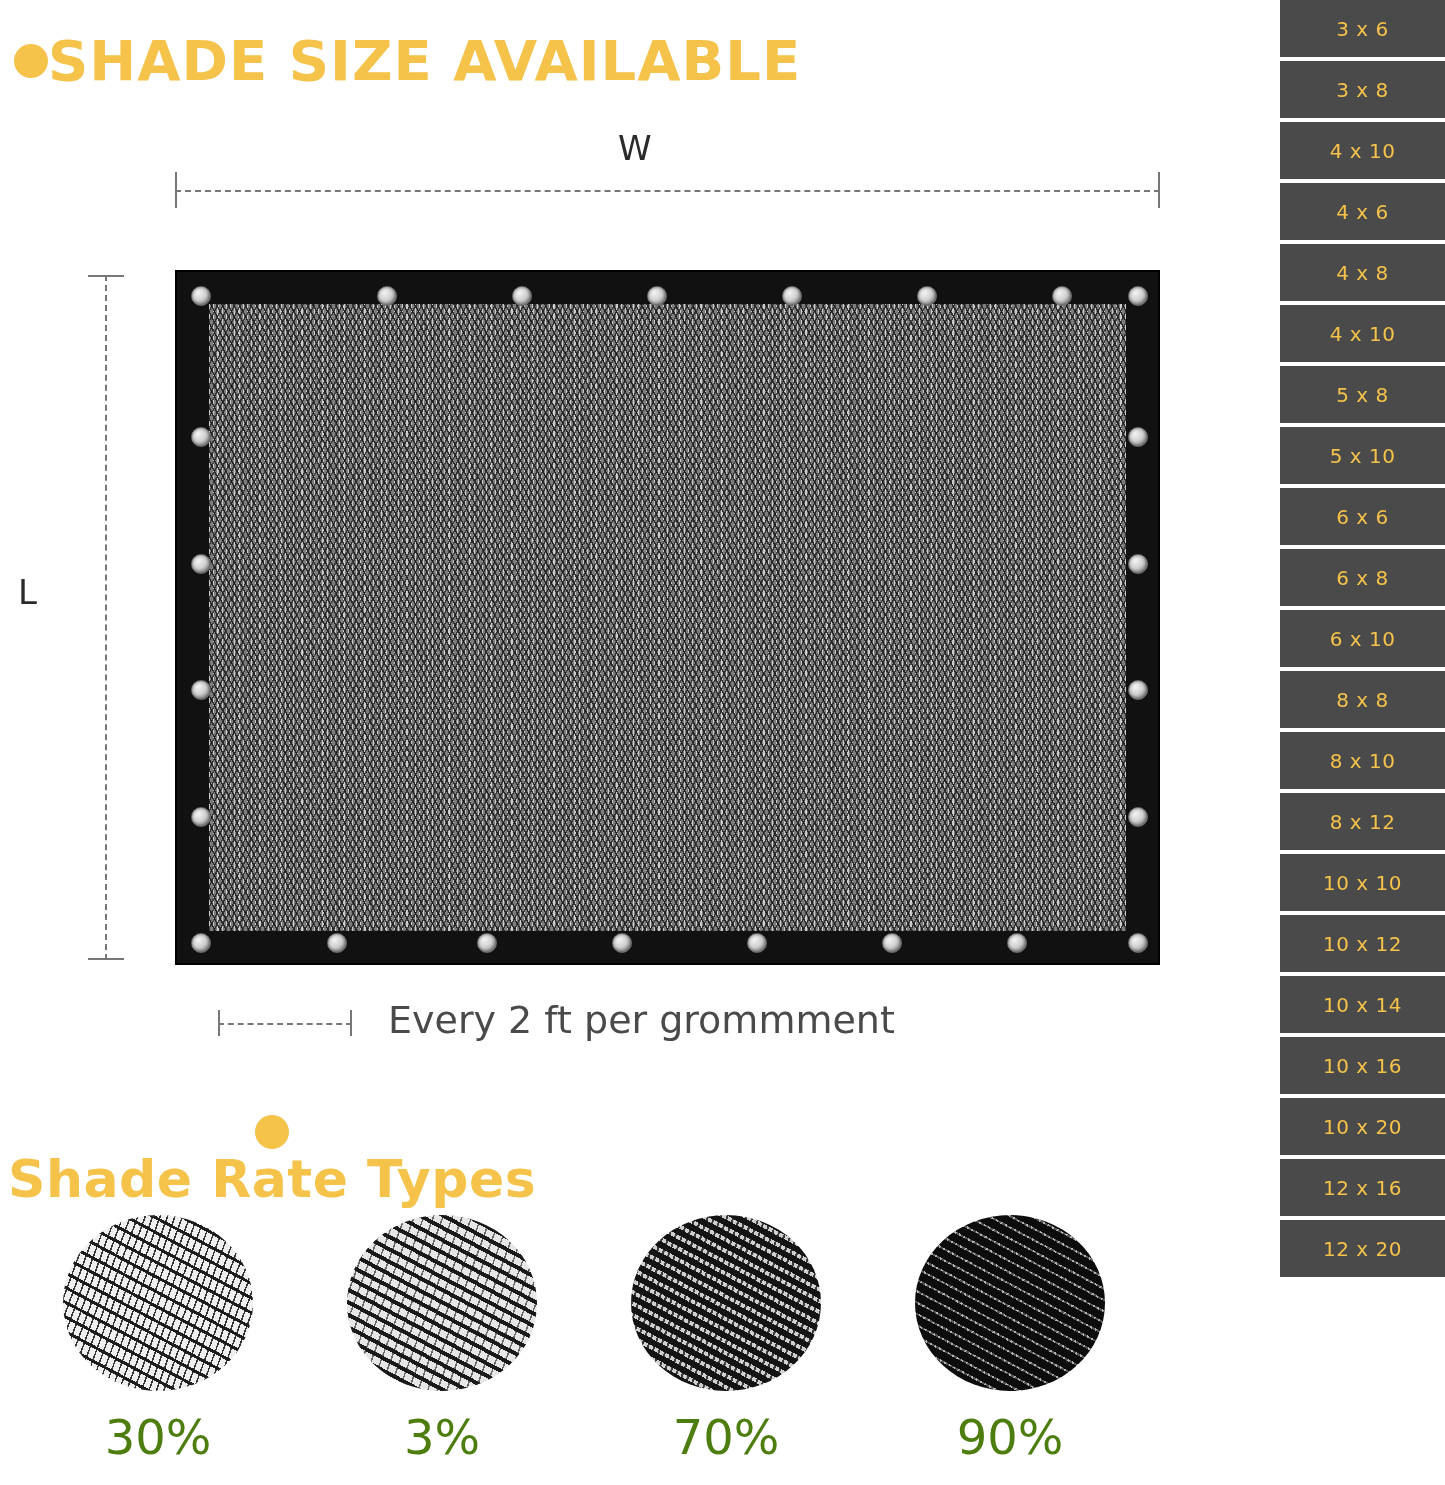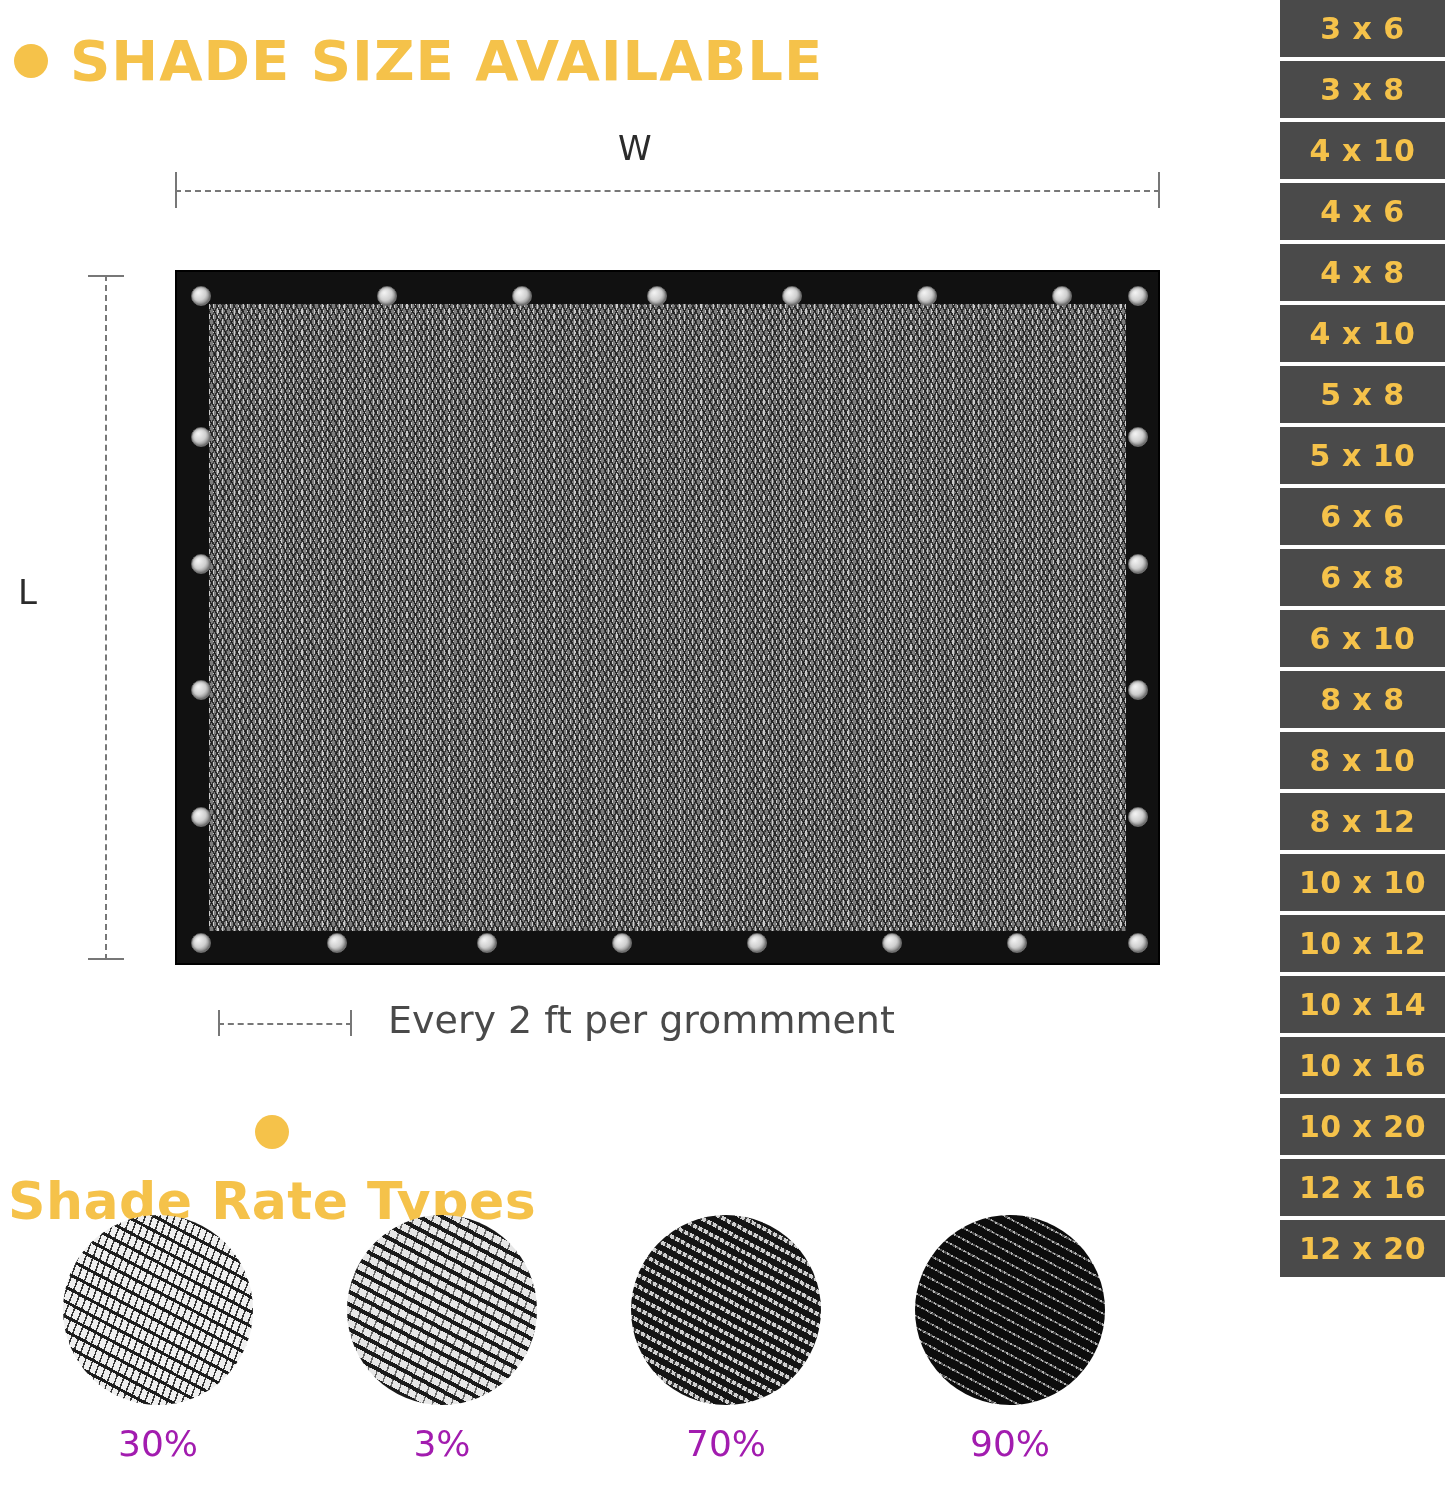--- a/index.html
+++ b/index.html
@@ -22,34 +22,33 @@
     height: 1485px;
     display: flex;
     flex-direction: column;
     justify-content: flex-start;
   }
   .size-chip {
     height: 57px;
     margin: 0 0 4px 0;
     background: #4a4a4a;
     color: #f5c24a;
-    font-size: 30px;
-    font-weight: bold;
+    font-size: 20px;
+    font-weight: normal;
     letter-spacing: 0.5px;
     display: flex;
     align-items: center;
     justify-content: center;
     font-family: "DejaVu Sans", sans-serif;
   }
 
   
   .heading-row {
     display: flex;
     align-items: center;
-    gap: 22px;
   }
   .bullet-dot {
     width: 34px;
     height: 34px;
     border-radius: 50%;
     background: #f5c24a;
     flex: 0 0 auto;
   }
   .heading-text {
     color: #f5c24a;
@@ -235,22 +234,22 @@
   .rate-circle {
     width: 190px;
     height: 190px;
     border-radius: 50%;
     overflow: hidden;
     position: relative;
     background: #ffffff;
   }
   .rate-label {
     margin-top: 18px;
-    font-size: 36px;
-    color: #a21caf;
+    font-size: 48px;
+    color: #4d7c0f;
   }
   .mesh30 {
     background-color: #efefef;
     background-image:
       repeating-linear-gradient(28deg, #1d1d1d 0px, #1d1d1d 3px, rgba(255,255,255,0) 3px, rgba(255,255,255,0) 13px),
       repeating-linear-gradient(110deg, rgba(20,20,20,0.85) 0px, rgba(20,20,20,0.85) 1.5px, rgba(255,255,255,0) 1.5px, rgba(255,255,255,0) 7px);
   }
   .mesh50 {
     background-color: #e6e6e6;
     background-image:

